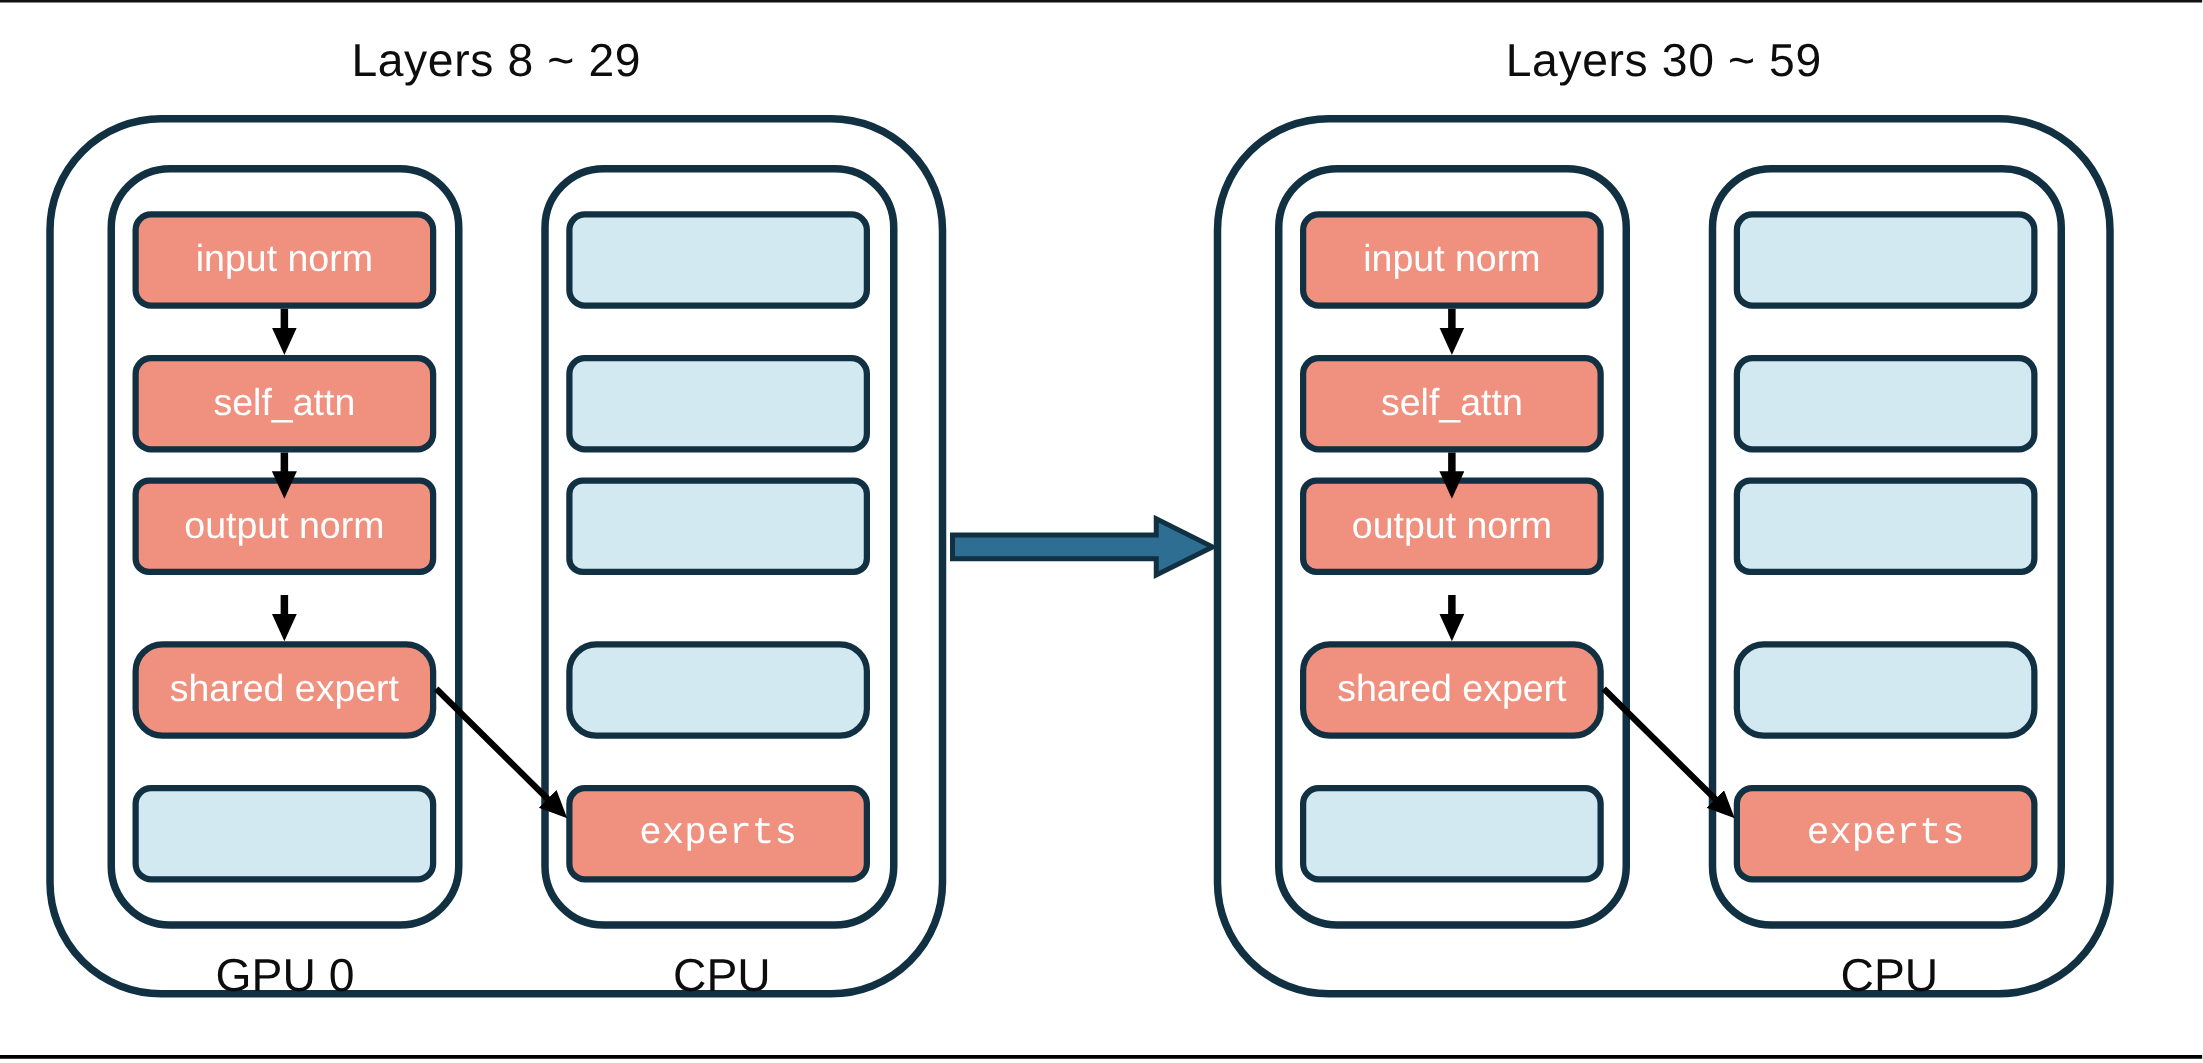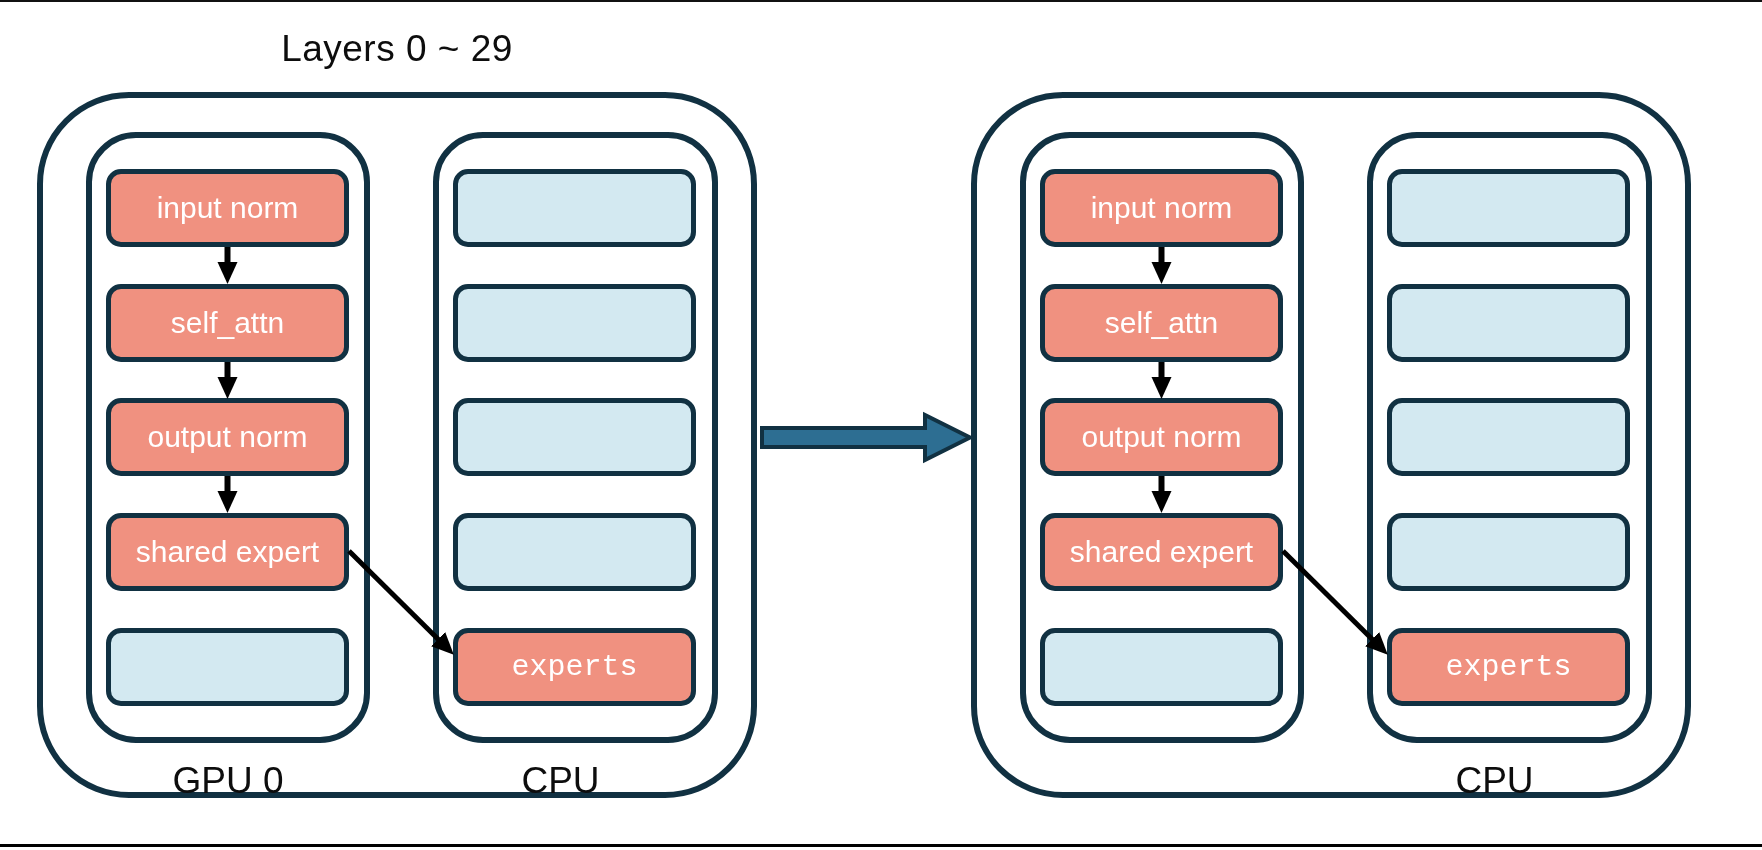--- a/index.html
+++ b/index.html
@@ -37,30 +37,30 @@
     border:5px solid #113142;border-radius:15px;
     display:flex;align-items:center;justify-content:center;
     font-size:30px;color:#ffffff;
   }
   .module{background:#F09180;}
   .empty{background:#D3E9F1;}
   .gpu-x{left:63px;}
   .cpu-x{left:410px;font-family:Liberation Mono, monospace;}
   .r0{top:71px;}
   .r1{top:186px;}
-  .r2{top:300px;}
-  .r3{top:415px;}
+  .r2{top:284px;border-radius:13px;}
+  .r3{top:415px;border-radius:24px;}
   .r4{top:530px;}
 
   .col-label{
     position:absolute;top:662px;height:42px;text-align:center;
     font-size:37px;color:#0d0d0d;
   }
   .cl-gpu{left:43px;width:284px;}
-  .cl-cpu{left:375px;width:285px;}
+  .cl-cpu{left:392px;width:285px;}
 
   .arrows{position:absolute;left:0;top:0;width:720px;height:706px;pointer-events:none;}
   .flow-line{stroke:#000000;stroke-width:6;}
   .diag-line{stroke:#000000;stroke-width:5;}
   .ah{fill:#000000;}
 
   .transfer-svg{position:absolute;left:755px;top:405px;width:230px;height:60px;}
   .transfer-poly{fill:#2D6E92;stroke:#113142;stroke-width:4;stroke-linejoin:miter;}
 
   .transfer-text{
@@ -68,21 +68,22 @@
     font-size:31px;line-height:41px;color:#000000;
   }
 </style>
 </head>
 <body>
 
 <div class="canvas">
 
   <div class="edge-line edge-top"></div>
 
-  <div class="group-title gt-left">Layers 0 ~ 29</div>
+  <div class="group-title gt-left">Layers 8 ~ 29</div>
+  <div class="group-title gt-right">Layers 30 ~ 59</div>
 
   <div class="group g-left">
     <div class="col gpu-col"></div>
     <div class="col cpu-col"></div>
 
     <div class="box module gpu-x r0">input norm</div>
     <div class="box module gpu-x r1">self_attn</div>
     <div class="box module gpu-x r2">output norm</div>
     <div class="box module gpu-x r3">shared expert</div>
     <div class="box empty gpu-x r4"></div>

